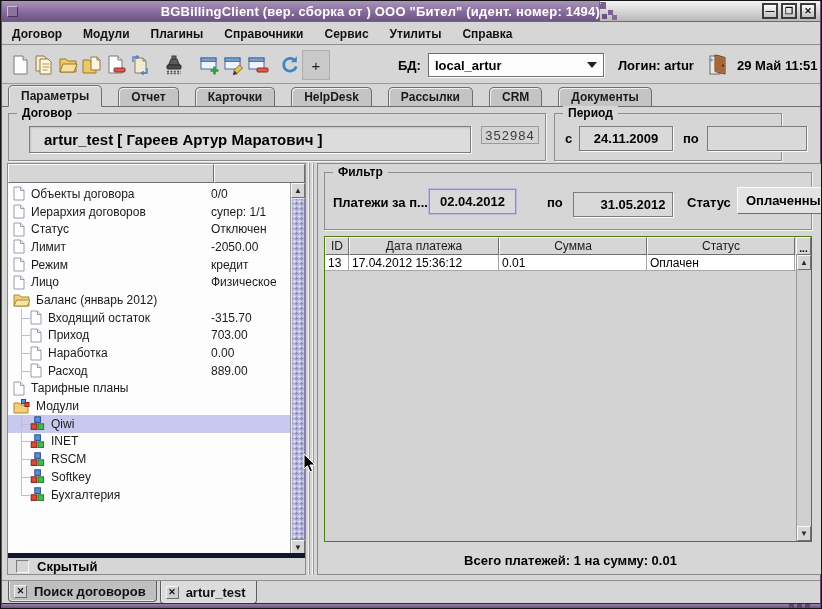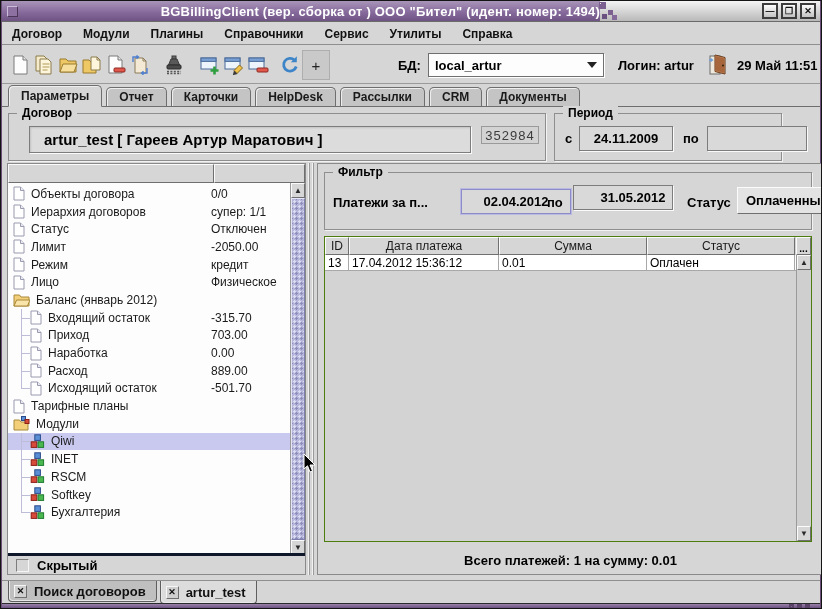--- a/index.html
+++ b/index.html
@@ -45,21 +45,21 @@
   .combo-arrow{ width:0; height:0; border-left:5px solid transparent; border-right:5px solid transparent; border-top:6px solid #222; }
   .login-label{ position:absolute; left:616px; top:12px; font-weight:bold; font-size:13px; }
   .door-btn{ position:absolute; left:704px; top:7px; width:22px; height:24px; display:flex; align-items:center; justify-content:center; }
   .clock{ position:absolute; left:735px; top:12px; font-weight:bold; font-size:13px; white-space:nowrap; }
 
   
   .tabrow{ position:absolute; left:1px; top:84px; right:1px; height:22px; display:flex; align-items:flex-end;
     padding-left:6px; border-bottom:1px solid #6e6e6e; }
   .tab{ height:19px; background:#c4c4c4; border:1px solid #6e6e6e; border-bottom:none;
     border-radius:5px 5px 0 0; padding:0 12px; display:flex; align-items:center;
-    font-weight:bold; font-size:12px; color:#1a1a1a; margin-right:4px;
+    font-weight:bold; font-size:12px; color:#1a1a1a; margin-right:16px;
     box-shadow: inset 1px 1px 0 #eee; }
   .tab.active{ height:22px; background:#d6d6d6; margin-bottom:-1px; border-bottom:1px solid #d6d6d6; z-index:2; }
 
   
   .inforow{ position:absolute; left:1px; top:106px; right:1px; height:56px; }
   .groupbox{ position:absolute; border:1px solid #8e8e8e; box-shadow:1px 1px 0 #f2f2f2; }
   .group-legend{ position:absolute; top:-8px; left:8px; background:#d6d6d6; padding:0 5px;
     font-weight:bold; font-size:12px; }
   .gb-contract{ left:6px; top:6px; width:538px; height:48px; }
   .contract-field{ position:absolute; left:20px; top:12px; width:442px; height:27px; background:#dcdcdc;
@@ -105,37 +105,37 @@
     border:1px solid; border-color:#fbfbfb #6f6f6f #6f6f6f #fbfbfb;
     font-size:8px; color:#2a2a2a; display:flex; align-items:center; justify-content:center; }
   .sb-up{ top:0; } .sb-down{ bottom:0; }
   .scroll-thumb{ position:absolute; left:0; top:15px; bottom:15px; width:14px;
     background-color:#b7b7dc;
     background-image: radial-gradient(#dcdcf2 1px, transparent 1.2px), radial-gradient(#8d8dbb 1px, transparent 1.2px);
     background-size:5px 5px; background-position:0 0, 2px 2px;
     border:1px solid; border-color:#e6e6f6 #7f7fae #7f7fae #e6e6f6; }
 
   .hidden-row{ position:absolute; left:0; bottom:0; width:297px; height:21px; background:#d6d6d6;
-    border-top:3px solid #0f172a; display:flex; align-items:center; padding-left:8px; gap:8px; }
+    border-top:5px solid #0f172a; display:flex; align-items:center; padding-left:8px; gap:8px; }
   .checkbox{ width:13px; height:13px; background:#d6d6d6;
     border:1px solid; border-color:#7d7d7d #f5f5f5 #f5f5f5 #7d7d7d; }
   .hidden-label{ font-weight:bold; font-size:13px; }
 
   .splitter{ position:absolute; left:304px; top:0; width:11px; height:412px; background:#d6d6d6;
     background-image:linear-gradient(90deg, transparent 2px, #f2f2f2 2px, #f2f2f2 3px, #9a9a9a 3px, #9a9a9a 4px, transparent 4px, transparent 6px, #f2f2f2 6px, #f2f2f2 7px, #9a9a9a 7px, #9a9a9a 8px, transparent 8px); }
 
   .right-panel{ position:absolute; left:315px; top:0; width:507px; height:412px;
     border:1px solid #8a8a8a; background:#d6d6d6; }
 
   .gb-filter{ left:6px; top:8px; width:488px; height:58px; }
   .f-label{ position:absolute; left:8px; top:22px; font-weight:bold; font-size:13px; white-space:nowrap; }
-  .f-from{ left:104px; top:16px; width:110px;margin-left:32px; }
+  .f-from{ left:104px; top:16px; width:87px; }
   .date-focused{ border:1px solid #8c8cc8; box-shadow:0 0 0 1px #b9b9e2, 1px 1px 0 #fafafa; }
   .f-to-label{ position:absolute; left:222px; top:22px; font-weight:bold; font-size:13px; }
-  .f-to{ left:248px; top:12px; width:100px;padding-left:20px; }
+  .f-to{ left:248px; top:19px; width:100px;padding-left:20px; }
   .f-status-label{ position:absolute; left:362px; top:22px; font-weight:bold; font-size:13px; }
   .f-status{ position:absolute; left:412px; top:14px; width:118px; height:27px; background:#e3e3e3;
     border:1px solid; border-color:#fbfbfb #6f6f6f #6f6f6f #fbfbfb;
     display:flex; align-items:center; padding-left:8px; font-weight:bold; font-size:13px; white-space:nowrap; overflow:hidden; }
 
   .table-area{ position:absolute; left:6px; top:72px; width:488px; height:306px;
     border:1px solid #4d7c0f; background:#d3d3d3; }
   .tbl-header{ display:flex; height:18px; }
   .tbl-hcell{ background:#d6d6d6; border:1px solid; border-color:#fafafa #6f6f6f #6f6f6f #fafafa;
     font-size:12px; display:flex; align-items:center; justify-content:center; color:#1a1a1a; }
@@ -448,31 +448,20 @@
             <div class="tree-row">
               <span class="tree-connector"></span>
               <span class="tree-icon">
                 <svg width="12" height="15" viewBox="0 0 12 15">
                   <path d="M1 1h6.5l3.5 3.5V14H1z" fill="#fff" stroke="#9a9ab0"></path>
                   <path d="M7.5 1v3.5H11" fill="#eaeaf2" stroke="#9a9ab0"></path>
                 </svg>
               </span>
               <span class="tree-label">Расход</span>
               <span class="tree-value">889.00</span>
-            </div>
-            <div class="tree-row">
-              <span class="tree-connector last"></span>
-              <span class="tree-icon">
-                <svg width="12" height="15" viewBox="0 0 12 15">
-                  <path d="M1 1h6.5l3.5 3.5V14H1z" fill="#fff" stroke="#9a9ab0"></path>
-                  <path d="M7.5 1v3.5H11" fill="#eaeaf2" stroke="#9a9ab0"></path>
-                </svg>
-              </span>
-              <span class="tree-label">Исходящий остаток</span>
-              <span class="tree-value">-501.70</span>
             </div>
             <div class="tree-row">
               <span class="tree-icon">
                 <svg width="12" height="15" viewBox="0 0 12 15">
                   <path d="M1 1h6.5l3.5 3.5V14H1z" fill="#fff" stroke="#9a9ab0"></path>
                   <path d="M7.5 1v3.5H11" fill="#eaeaf2" stroke="#9a9ab0"></path>
                 </svg>
               </span>
               <span class="tree-label">Тарифные планы</span>
             </div>

